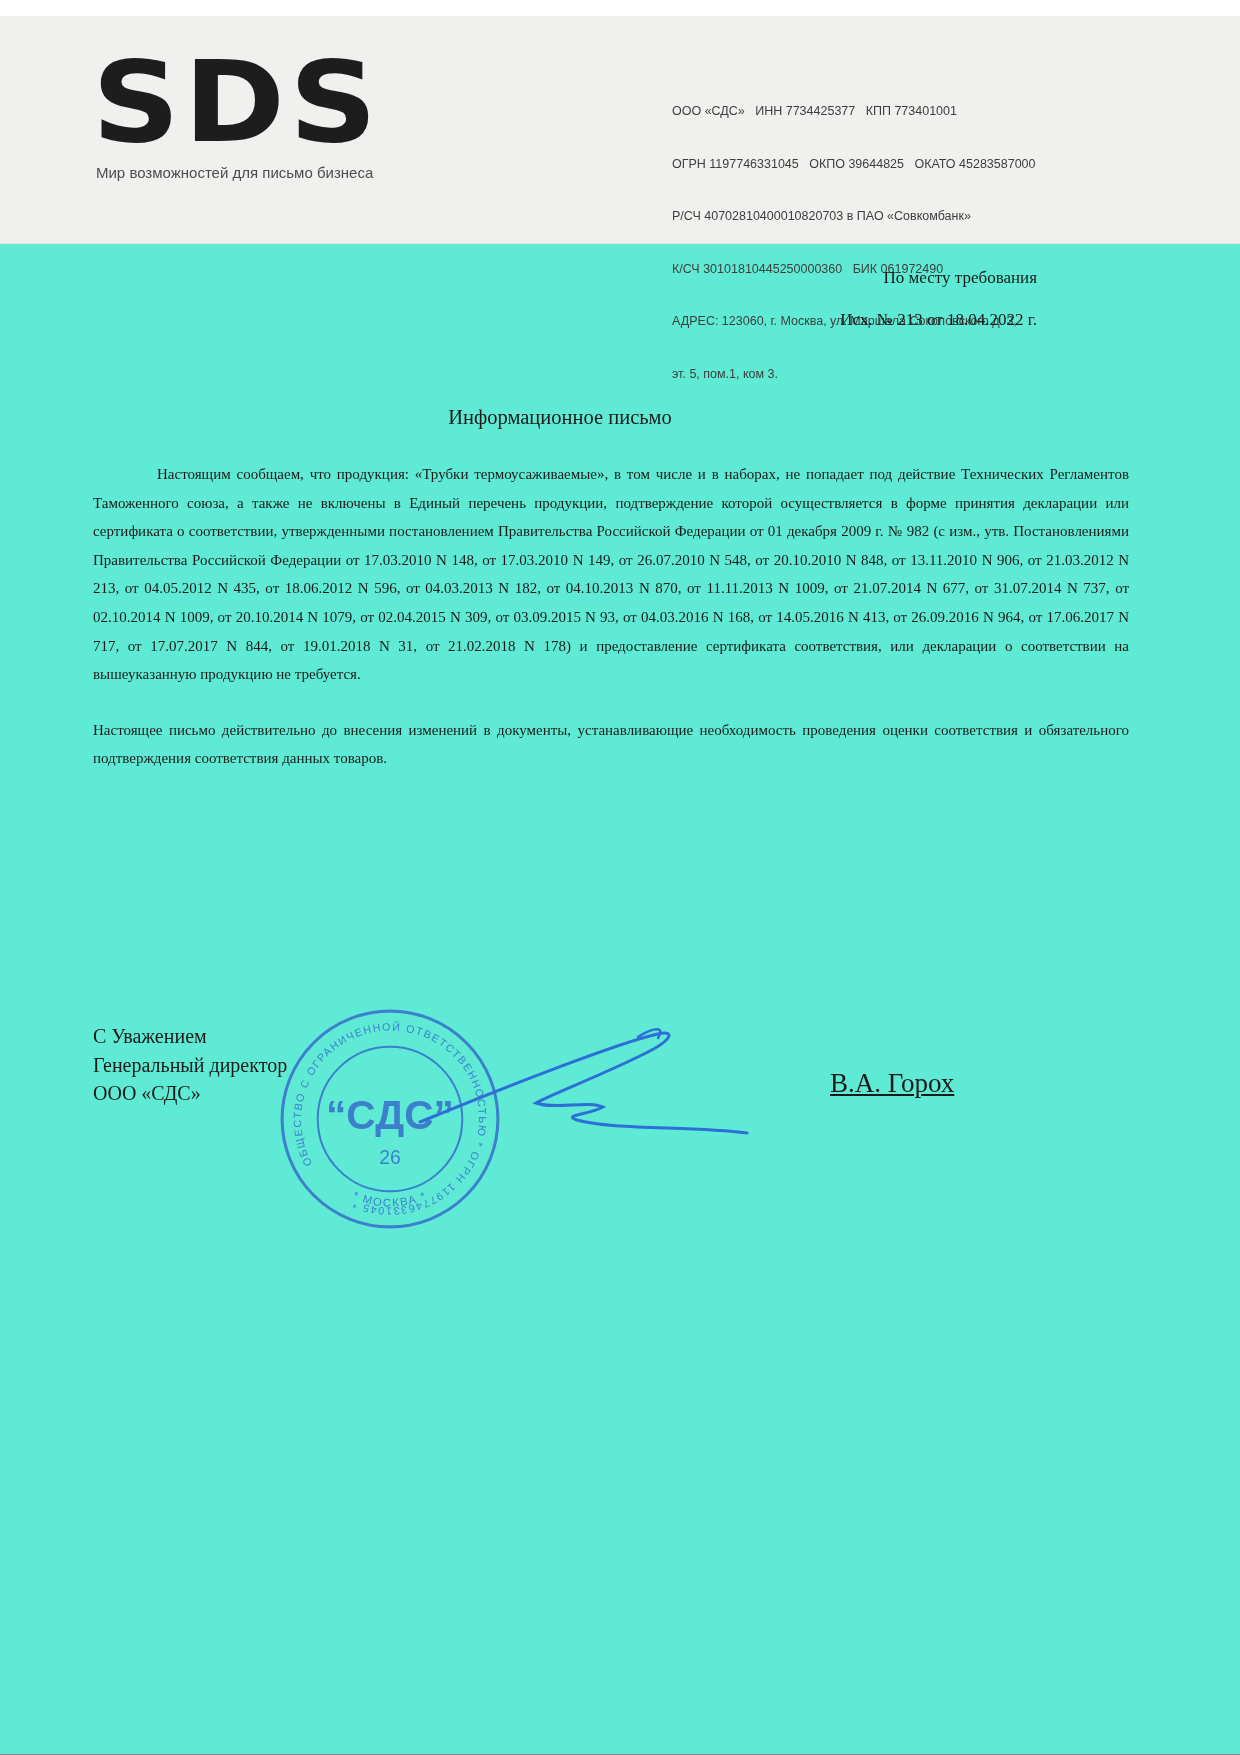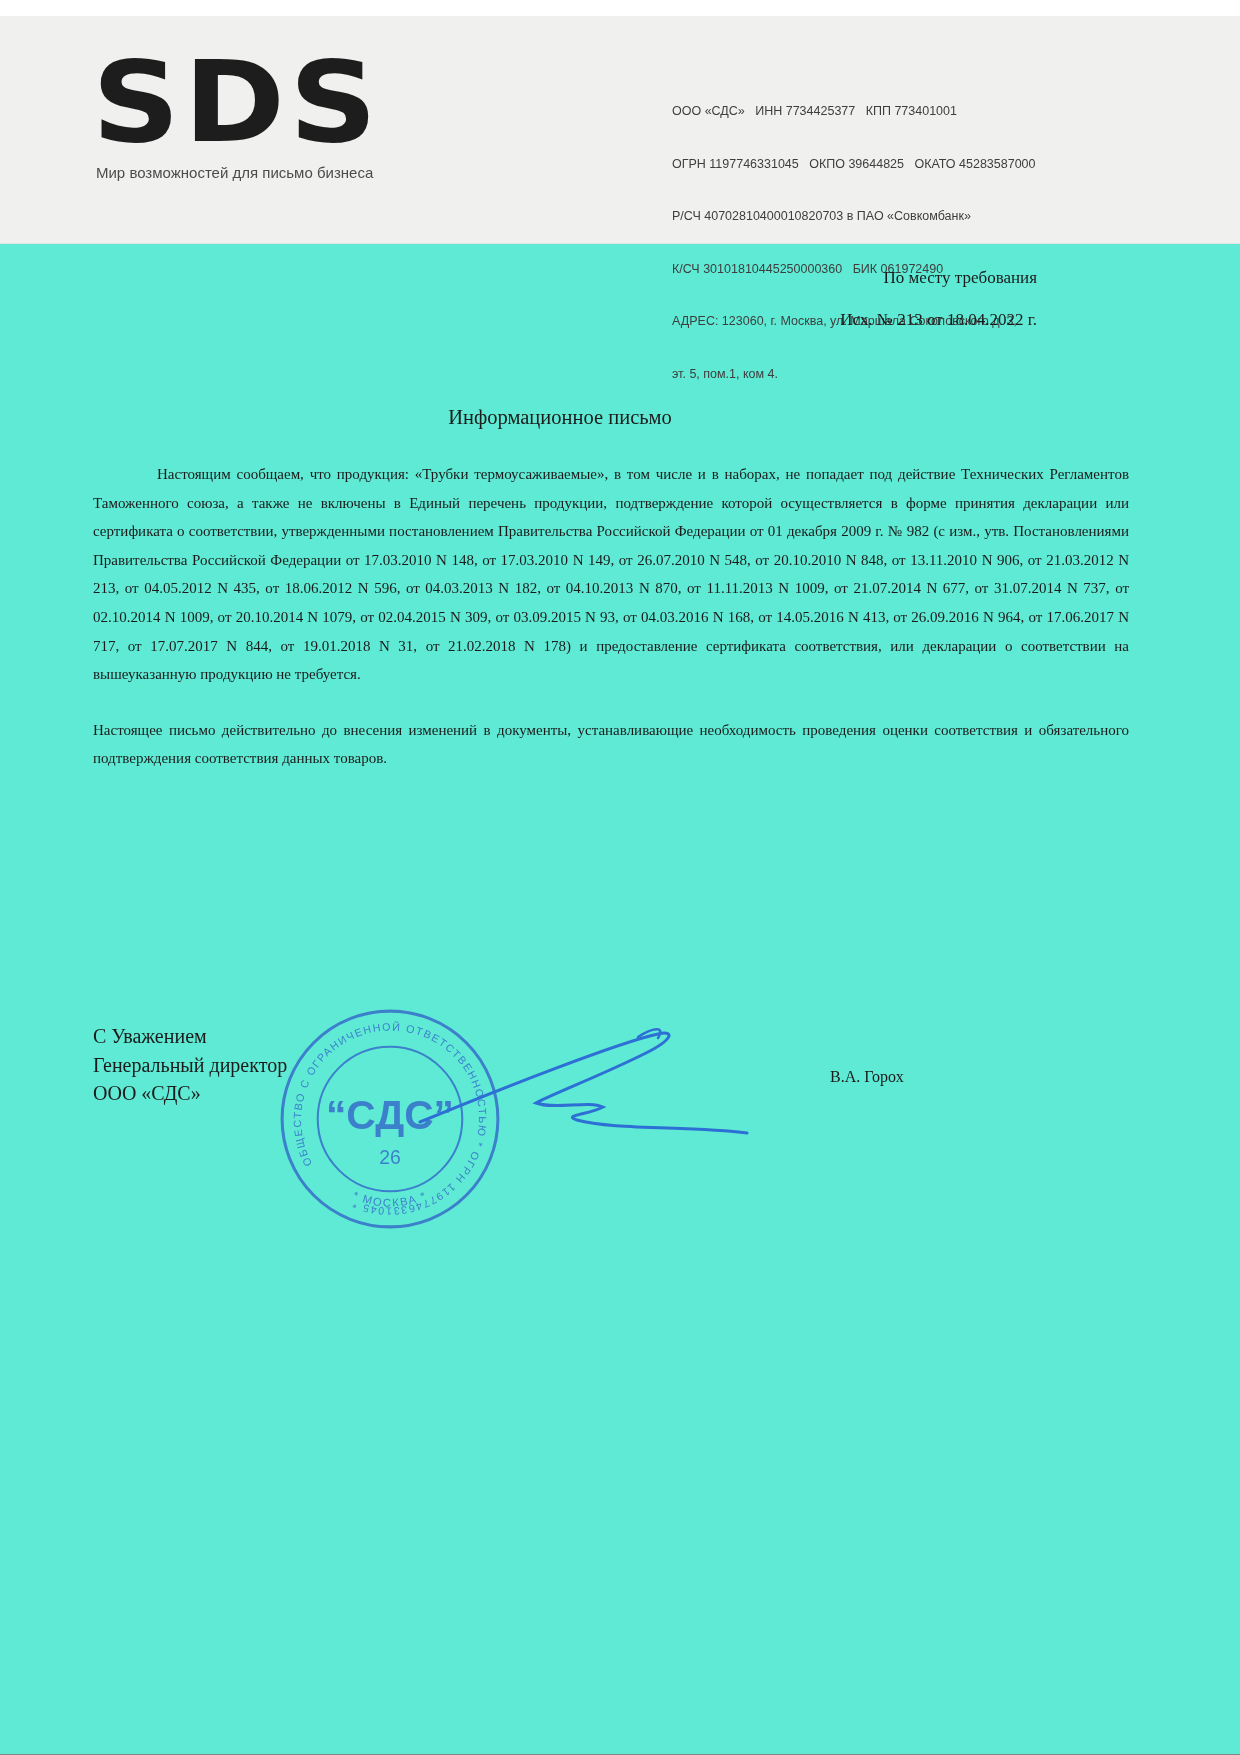--- a/index.html
+++ b/index.html
@@ -87,21 +87,22 @@
   
   .closing-block {
     position: absolute;
     left: 93px; top: 1006px;
     font-size: 20px;
     line-height: 28.5px;
   }
   .signatory-name {
     position: absolute;
     left: 830px; top: 1052px;
-    font-size: 16px;
+    font-size: 27px;
+    text-decoration: underline;
   }
   .stamp-wrap {
     position: absolute;
     left: 276px; top: 989px;
     width: 228px; height: 228px;
     opacity: 0.92;
   }
   .sig-wrap {
     position: absolute;
     left: 300px; top: 998px;
@@ -126,21 +127,21 @@
 
   <div class="logo">SDS</div>
   <div class="tagline">Мир возможностей для письмо бизнеса</div>
 
   <div class="company-info">
     <div>ООО «СДС»   ИНН 7734425377   КПП 773401001</div>
     <div>ОГРН 1197746331045   ОКПО 39644825   ОКАТО 45283587000</div>
     <div>Р/СЧ 40702810400010820703 в ПАО «Совкомбанк»</div>
     <div>К/СЧ 30101810445250000360   БИК 061972490</div>
     <div>АДРЕС: 123060, г. Москва, ул. Маршала Соколовского д. 3,</div>
-    <div>эт. 5, пом.1, ком 4.</div>
+    <div>эт. 5, пом.1, ком 3.</div>
   </div>
 
   <div class="recipient-block">
     <div>По месту требования</div>
     <div class="ref-line">Исх. № 213 от 18.04.2022 г.</div>
   </div>
 
   <div class="letter-title">Информационное письмо</div>
 
   <div class="body-text">

